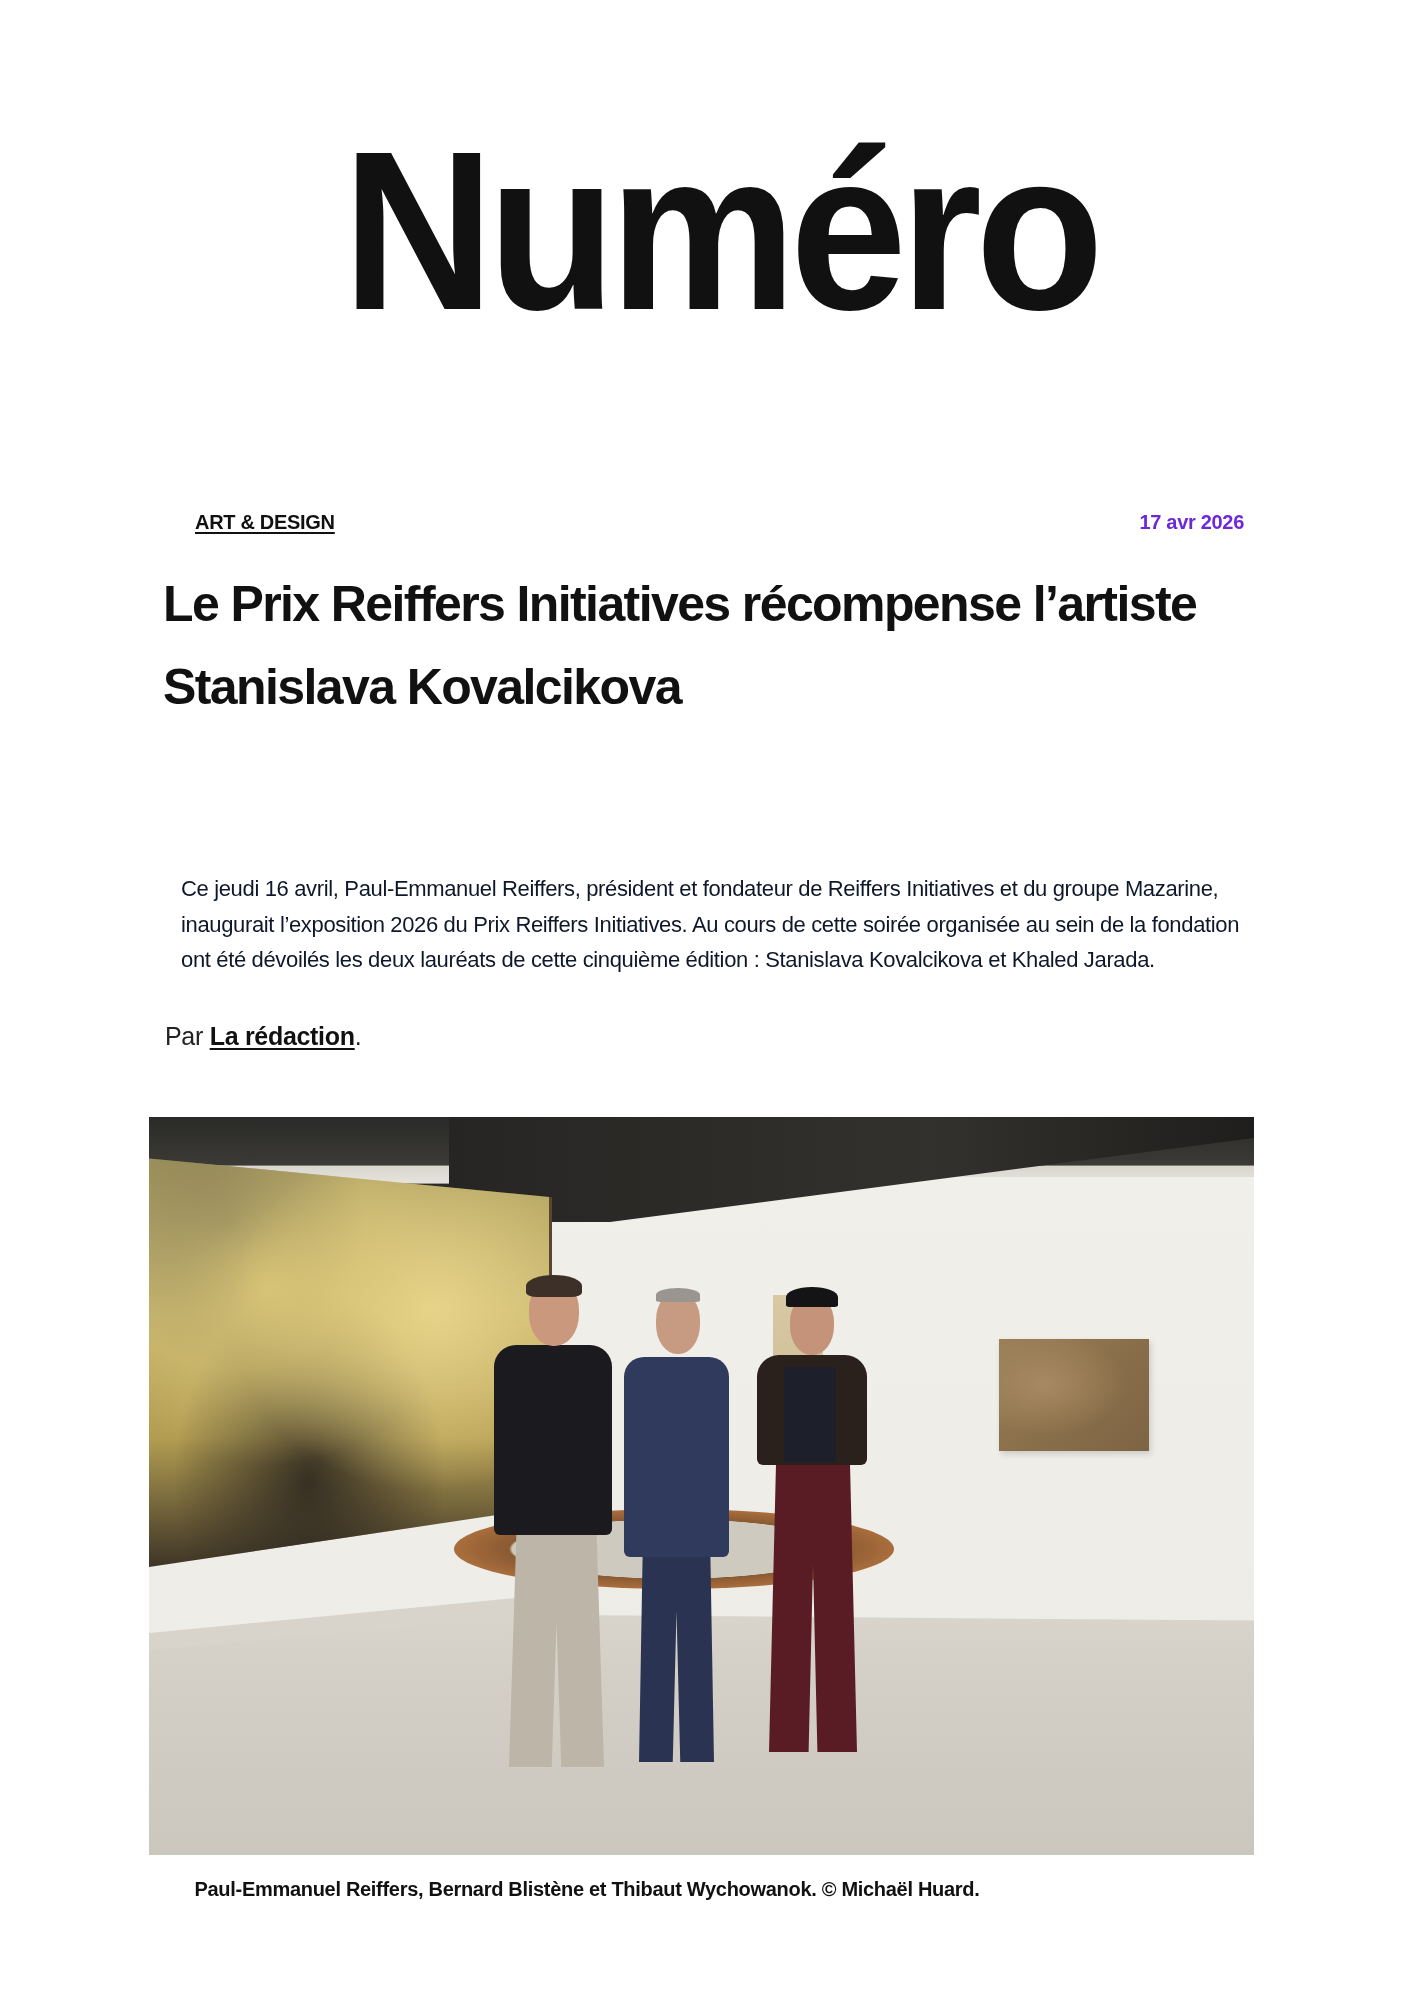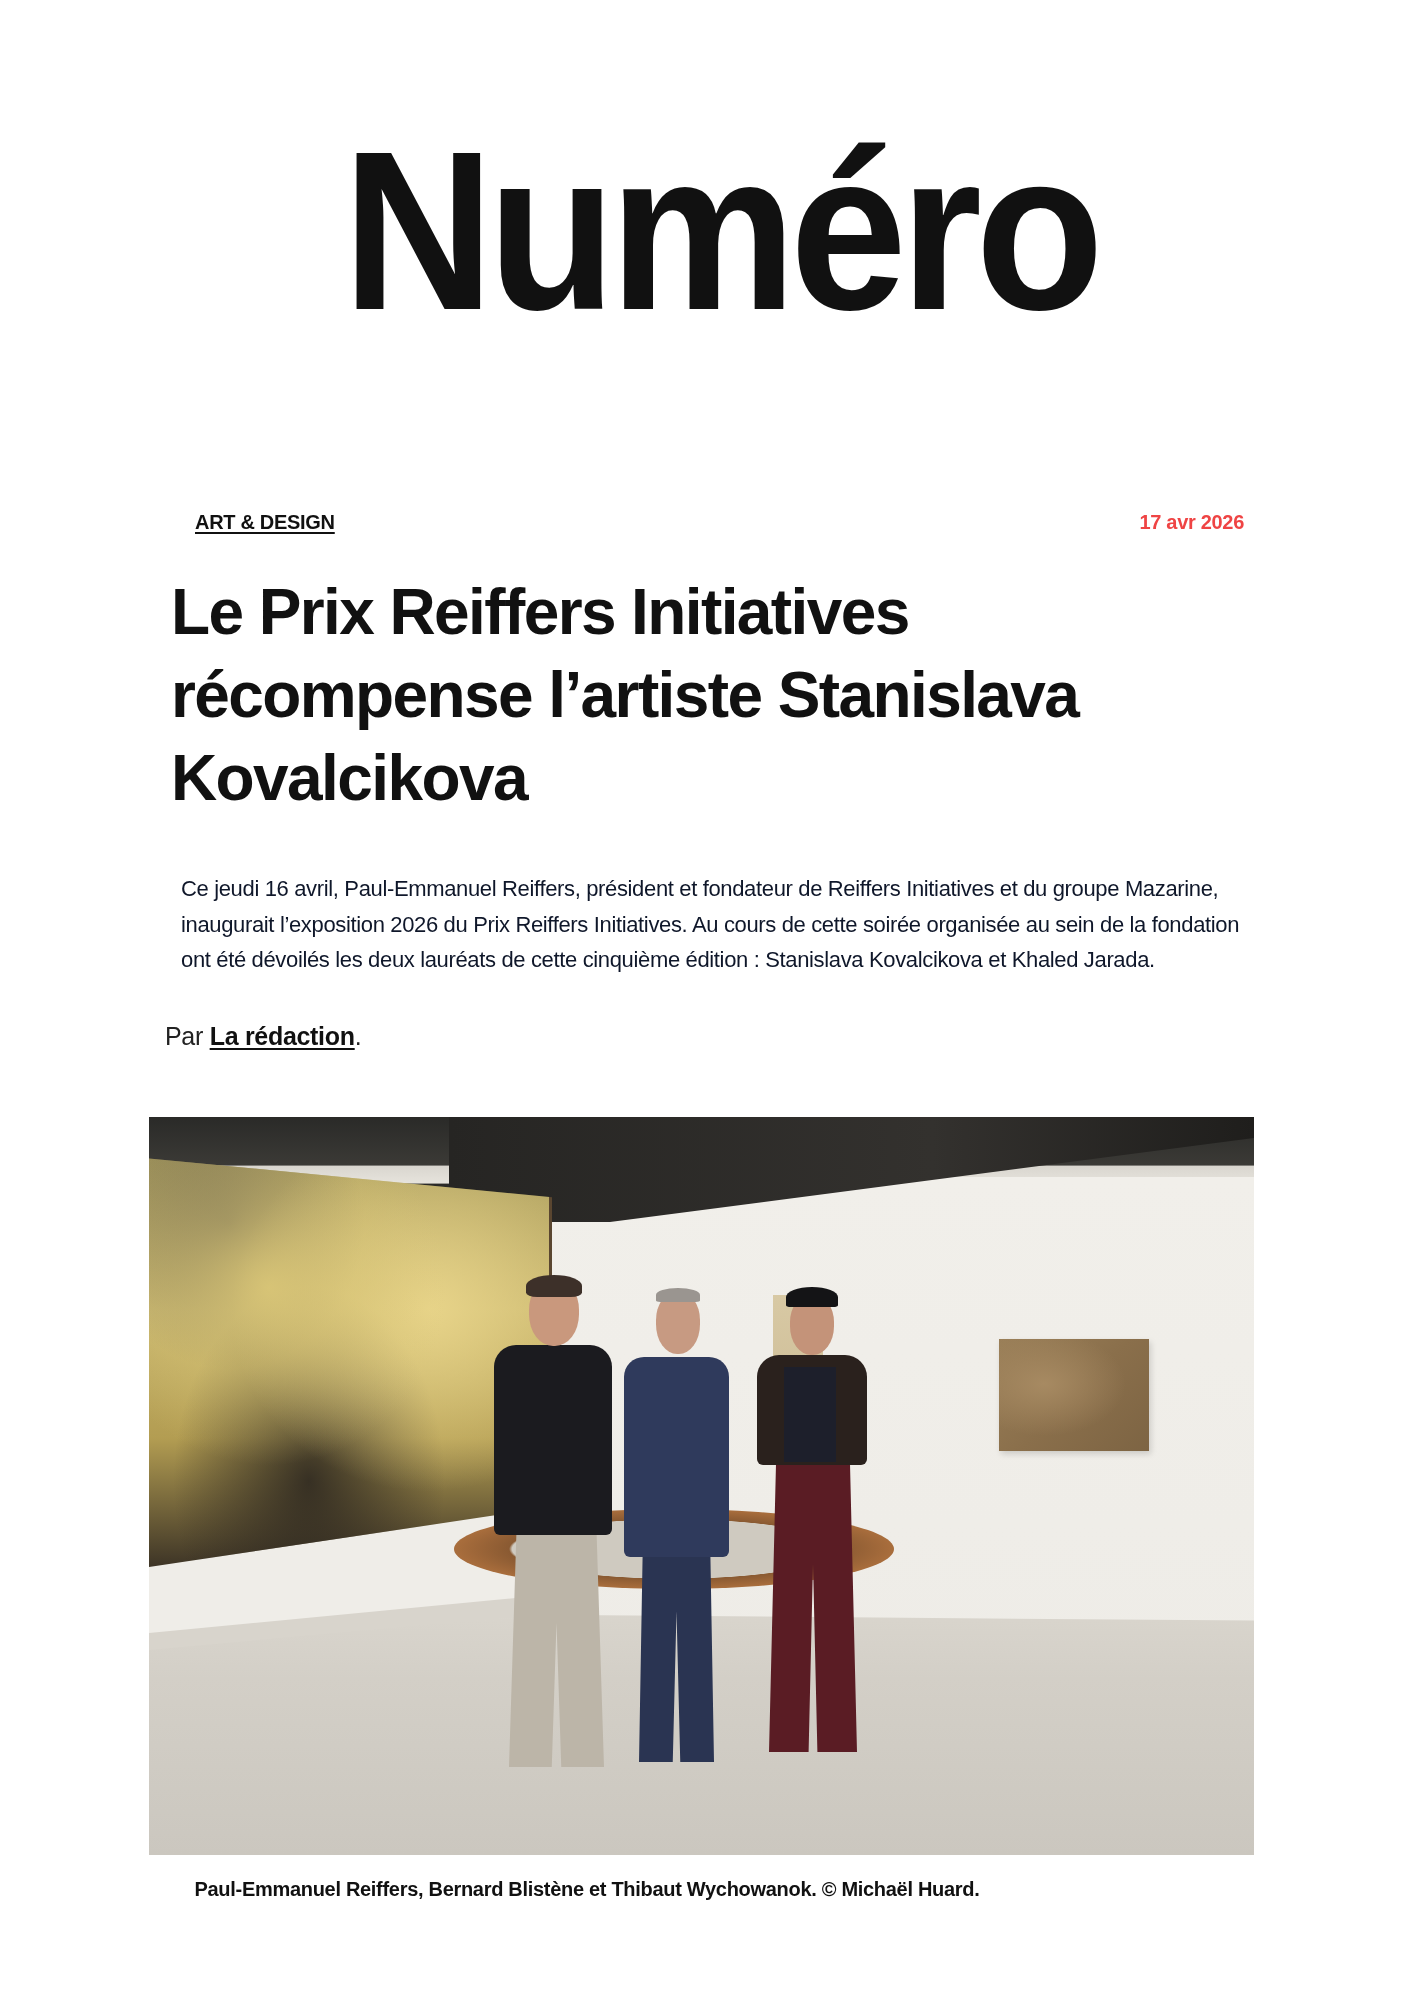--- a/index.html
+++ b/index.html
@@ -49,31 +49,31 @@
       margin-left: 30px;
     }
     .category-link {
       color: #111111;
       text-decoration: underline;
       text-decoration-thickness: 2px;
       text-underline-offset: 3px;
       cursor: pointer;
     }
     .date {
-      color: #ef4444;
+      color: #6d28d9;
       text-align: center;
     }
     .headline {
       position: absolute;
       left: 163px;
       top: 563px;
       width: 1100px;
-      margin: 8px;
-      font-weight: 700;
-      font-size: 64px;
+      margin: 0;
+      font-weight: 700;
+      font-size: 50px;
       line-height: 83px;
       letter-spacing: -1.6px;
       color: #111111;
     }
     .standfirst {
       position: absolute;
       left: 165px;
       top: 855px;
       width: 1070px;
       margin: 16px;

